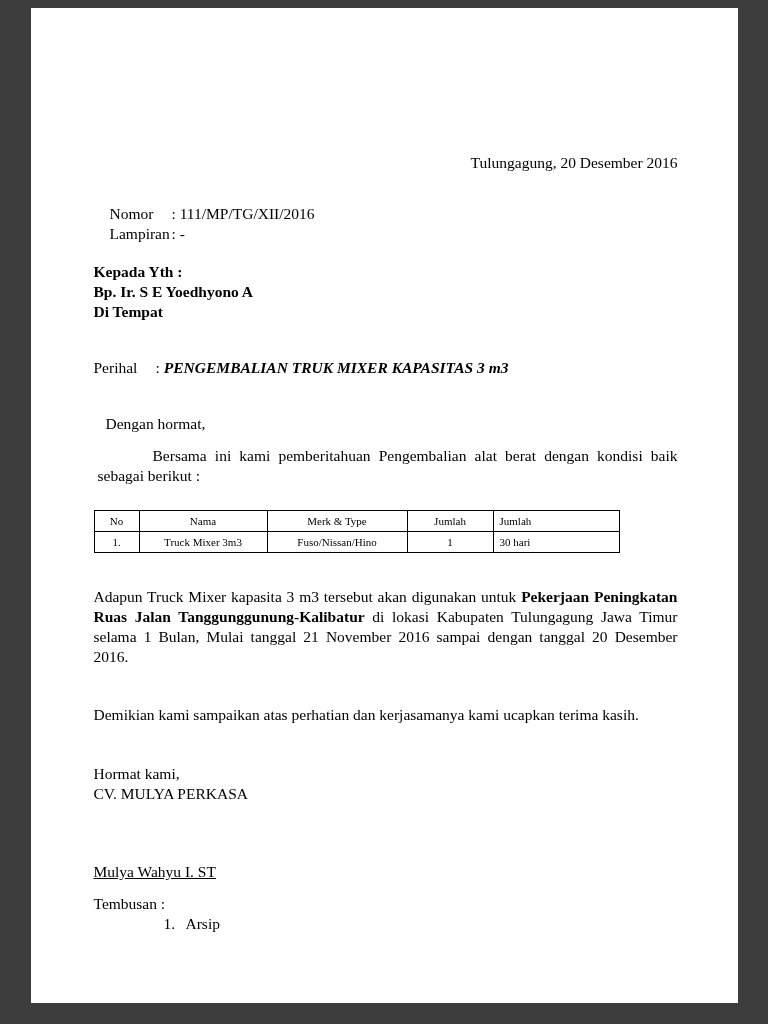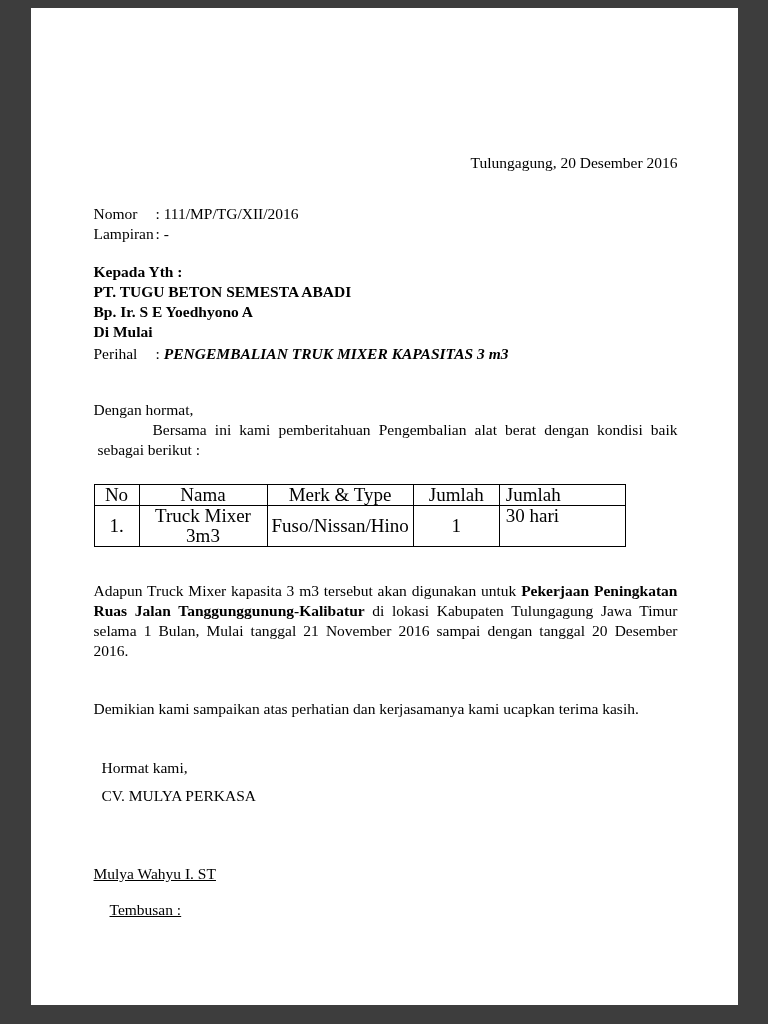--- a/index.html
+++ b/index.html
@@ -14,33 +14,33 @@
     width: 707px;
     min-height: 976px;
     margin: 0 auto;
     background: #ffffff;
     color: #000000;
     padding: 145px 60px 69px 63px;
     font-size: 15.5px;
     line-height: 20px;
   }
   .date { text-align: right; margin: 0 0 31px 0; }
-  .meta { margin: 0 0 18px 0; }
+  .meta { margin: 0 0 18px 16px; }
   .meta-row { white-space: nowrap; }
   .label { display: inline-block; width: 62px; }
-  .recipient { font-weight: bold; margin: 0 0 2px 0; }
+  .recipient { font-weight: bold; margin: 0 0 36px 0; }
   .subject { margin: 0 0 36px 0; }
   .subject-sep { padding-right: 4px; }
   .subject-value { font-weight: bold; font-style: italic; margin-top: 32px; }
-  .opening { margin: 0; }
+  .opening { margin: 12px; }
   .intro { margin: 0 0 24px 4px; text-indent: 55px; text-align: justify; }
   table.items {
     border-collapse: collapse;
     margin: 0 0 34px 0;
-    font-size: 19px;
+    font-size: 11px;
   }
   table.items th, table.items td {
     border: 1px solid #000;
     font-weight: normal;
     text-align: center;
     height: 21px;
     padding: 0 4px;
     line-height: 20px;
   }
   .w-no { width: 45px; }
@@ -49,26 +49,26 @@
   .w-jumlah { width: 86px; }
   .w-last { width: 126px; }
   table.items th.cell-last, table.items td.cell-last {
     text-align: left;
     vertical-align: top;
     padding-left: 6px;
   }
   .body-par { text-align: justify; margin: 0 0 38px 0; }
   .bold { font-weight: bold; }
   .closing-par { margin: 8px 0 39px 0; }
-  .sig-line { margin: 8px; }
+  .sig-line { margin: 0; }
   .sig-name {
     margin: 58px 0 12px 0;
     text-decoration: underline;
   }
-  .cc-label { margin: 16px; text-decoration: underline; }
+  .cc-label { margin: 0; }
   .cc-item { margin: 0; padding-left: 70px; }
   .cc-num { display: inline-block; min-width: 22px; }
 </style>
 </head>
 <body>
 
 <div class="viewer">
   <div class="page">
 
     <div class="date">Tulungagung, 20 Desember 2016</div>
@@ -77,23 +77,22 @@
       <div class="meta-row">
         <span class="label">Nomor</span><span>: 111/MP/TG/XII/2016</span>
       </div>
       <div class="meta-row">
         <span class="label">Lampiran</span><span>: -</span>
       </div>
     </div>
 
     <div class="recipient">
       <div>Kepada Yth :</div>
-      <div>PT. TUGU BETON SEMESTA ABADI</div>
       <div>Bp. Ir. S E Yoedhyono A</div>
-      <div>Di Mulai</div>
+      <div>Di Tempat</div>
     </div>
 
     <div class="subject">
       <span class="label">Perihal</span><span class="subject-sep">:</span><span class="subject-value">PENGEMBALIAN TRUK MIXER KAPASITAS 3 m3</span>
     </div>
 
     <p class="opening">Dengan hormat,</p>
     <p class="intro">Bersama ini kami pemberitahuan Pengembalian alat berat dengan kondisi baik sebagai berikut :</p>
 
     <table class="items">
@@ -122,16 +121,17 @@
     <p class="closing-par">Demikian kami sampaikan atas perhatian dan kerjasamanya kami ucapkan terima kasih.</p>
 
     <div>
       <p class="sig-line">Hormat kami,</p>
       <p class="sig-line">CV. MULYA PERKASA</p>
       <p class="sig-line sig-name">Mulya Wahyu I. ST</p>
     </div>
 
     <div>
       <p class="cc-label">Tembusan :</p>
+      <p class="cc-item"><span class="cc-num">1.</span><span>Arsip</span></p>
     </div>
 
   </div>
 </div>
 
 </body></html>

